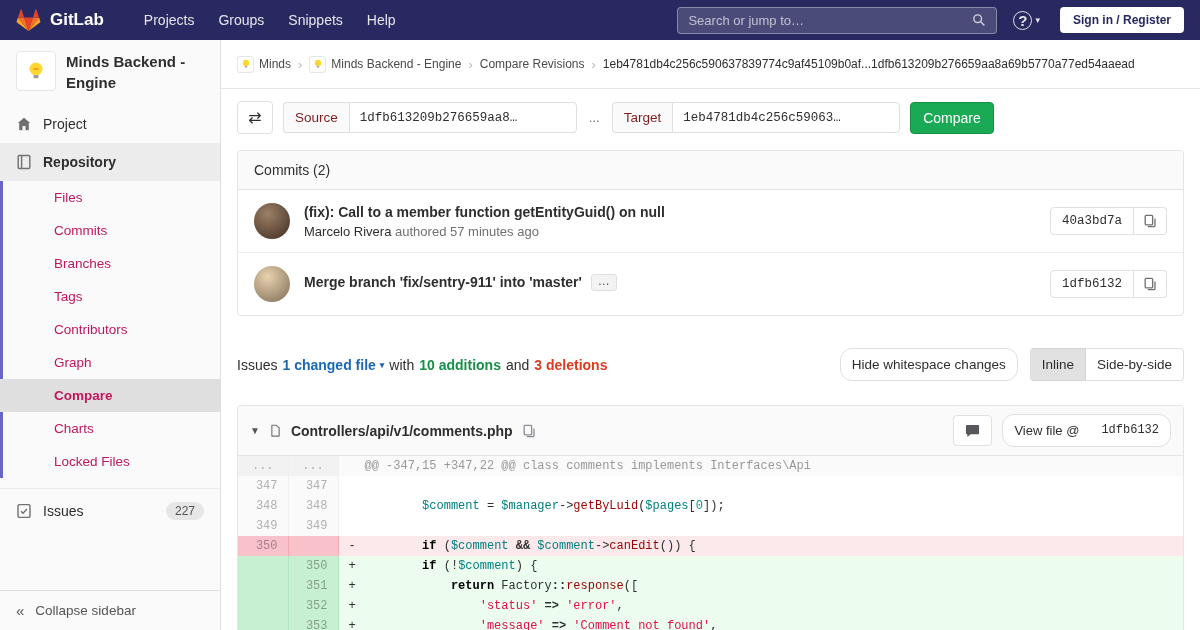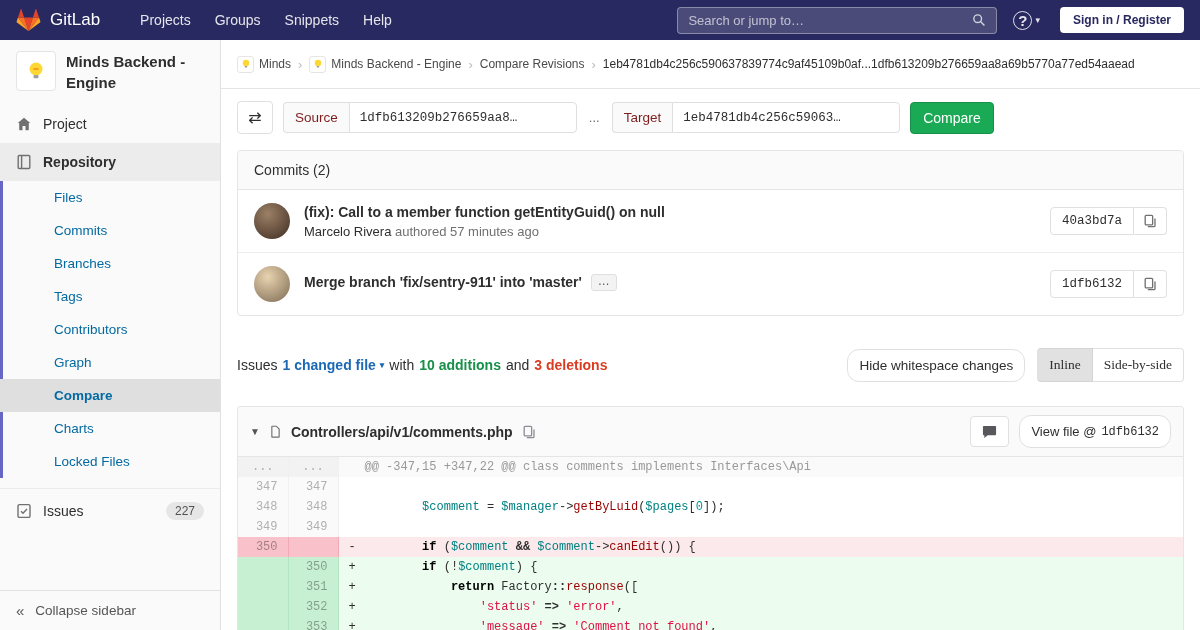--- a/index.html
+++ b/index.html
@@ -7,21 +7,21 @@
   body {
     width:1200px; height:630px; overflow:hidden; position:relative;
     font-family:"Liberation Sans", sans-serif; color:#2e2e2e; font-size:14px;
   }
   button { font-family:inherit; }
 
   
   .navbar { position:absolute; top:0; left:0; right:0; height:40px; background:#292961;
     display:flex; align-items:center; padding:0 16px; z-index:20; }
   .brand { display:flex; align-items:center; gap:9px; margin-right:28px; cursor:pointer; }
-  .brand-name { color:#fff; font-weight:normal; font-size:17px; }
+  .brand-name { color:#fff; font-weight:bold; font-size:17px; }
   .nav-menu { display:flex; align-items:center; }
   .nav-link { color:rgba(255,255,255,.88); font-size:14px; padding:6px 12px; cursor:pointer; }
   .nav-spacer { flex:1; }
   .search-box { display:flex; align-items:center; width:320px; height:27px;
     background:rgba(255,255,255,.16); border:1px solid rgba(255,255,255,.35);
     border-radius:4px; padding:0 10px; margin-right:16px; }
   .search-box input { flex:1; background:transparent; border:none; outline:none;
     color:#fff; font-size:13px; font-family:inherit; }
   .search-box input::placeholder { color:rgba(255,255,255,.65); }
   .help-menu { display:flex; align-items:center; gap:3px; margin-right:20px; cursor:pointer;
@@ -37,21 +37,21 @@
     border-right:1px solid #e1e1e1; display:flex; flex-direction:column; z-index:10; }
   .project-header { display:flex; gap:10px; padding:11px 16px 12px; align-items:flex-start; }
   .project-avatar { width:40px; height:40px; border:1px solid #e5e5e5; border-radius:4px;
     background:#fff; display:flex; align-items:center; justify-content:center; flex-shrink:0; }
   .project-name { font-weight:bold; font-size:15px; line-height:21px; padding-top:0; }
   .side-item { display:flex; align-items:center; gap:11px; padding:11px 16px; font-size:14px;
     color:#2e2e2e; cursor:pointer; }
   .side-item .icon { width:16px; height:16px; color:#707070; flex-shrink:0; display:flex; align-items:center; }
   .repo-section { box-shadow:inset 3px 0 0 #6666c4; }
   .section-head { background:#ececec; font-weight:bold; }
-  .subitem { padding:9px 16px 9px 54px; font-size:13.5px; color:#0369a1; cursor:pointer; }
+  .subitem { padding:9px 16px 9px 54px; font-size:13.5px; color:#be185d; cursor:pointer; }
   .subitem.active { background:#dfdfdf; font-weight:bold; }
   .side-sep { border-top:1px solid #ebebeb; margin:10px 0 2px; }
   .count-badge { margin-left:auto; background:rgba(0,0,0,.08); border-radius:10px;
     padding:2px 9px; font-size:12px; color:#525252; }
   .collapse-row { margin-top:auto; border-top:1px solid #e1e1e1; padding:12px 16px;
     display:flex; gap:11px; align-items:center; font-size:13.5px; color:#555; cursor:pointer; }
   .collapse-icon { font-size:15px; line-height:12px; }
 
   
   .main { position:absolute; top:40px; left:221px; right:0; bottom:0; overflow:hidden; background:#fff; }
@@ -101,37 +101,37 @@
     padding:0 9px; display:flex; align-items:center; cursor:pointer; color:#707070; }
 
   .summary-row { display:flex; align-items:center; margin-bottom:24px; font-size:14px; gap:5px; }
   .link-dd { color:#1b69b6; font-weight:bold; cursor:pointer; display:inline-flex; align-items:center; gap:4px; }
   .dd-caret { font-size:9px; }
   .add { color:#168f48; font-weight:bold; }
   .del { color:#db3b21; font-weight:bold; }
   .summary-actions { margin-left:auto; display:flex; align-items:center; gap:12px; }
   .btn { border:1px solid #e0e0e0; background:#fff; font-size:13.5px; color:#2e2e2e;
     padding:8px 11px; border-radius:12px; cursor:pointer; }
-  .btn-group { display:flex;font-family:Liberation Serif, serif; }
+  .btn-group { display:flex; }
   .btn-group .btn { border-radius:0; border-left:none; }
   .btn-group .btn:first-child { border-radius:4px 0 0 4px; border-left:1px solid #e0e0e0; }
   .btn-group .btn:last-child { border-radius:0 4px 4px 0; }
   .btn.active { background:#e1e1e1; border-color:#d4d4d4; }
 
   .diff-panel { border-radius:4px 4px 0 0; border-bottom:none; }
   .diff-head { display:flex; align-items:center; gap:9px; background:#fafafa;
     border-bottom:1px solid #e5e5e5; padding:8px 12px; border-radius:4px 4px 0 0; }
   .caret-down { color:#555; font-size:10px; cursor:pointer; }
   .file-icon { color:#707070; display:flex; }
   .file-path { font-weight:bold; font-size:14px; }
   .copy-path { color:#8c8c95; cursor:pointer; display:flex; background:none; border:none; }
   .diff-actions { margin-left:auto; display:flex; gap:10px; align-items:center; }
   .comment-btn { border:1px solid #e0e0e0; background:#fff; border-radius:4px; padding:7px 11px;
     display:flex; align-items:center; color:#57575c; cursor:pointer; }
-  .view-file-btn { display:flex; gap:5px; align-items:flex-end; font-size:13px; }
+  .view-file-btn { display:flex; gap:22px; align-items:flex-start; font-size:13px; }
   .view-sha { font-family:"Liberation Mono","DejaVu Sans Mono",monospace; font-size:12px; }
 
   table.diff { border-collapse:collapse; width:100%;
     font-family:"Liberation Mono","DejaVu Sans Mono",monospace; font-size:12px; line-height:20px; }
   .diff td { height:20px; padding:0; vertical-align:top; }
   td.ln { width:50px; min-width:50px; text-align:right; padding-right:10px; color:#b0b0b0;
     background:#fafafa; border-right:1px solid #f0f0f0; cursor:pointer; user-select:none; }
   td.lc { padding-left:10px; white-space:pre; color:#2e2e2e; }
   .marker { display:inline-block; width:16px; }
   tr.match td.ln { background:#f2f2f2; color:#b0b0b0; text-align:center; padding-right:0; cursor:default; }

